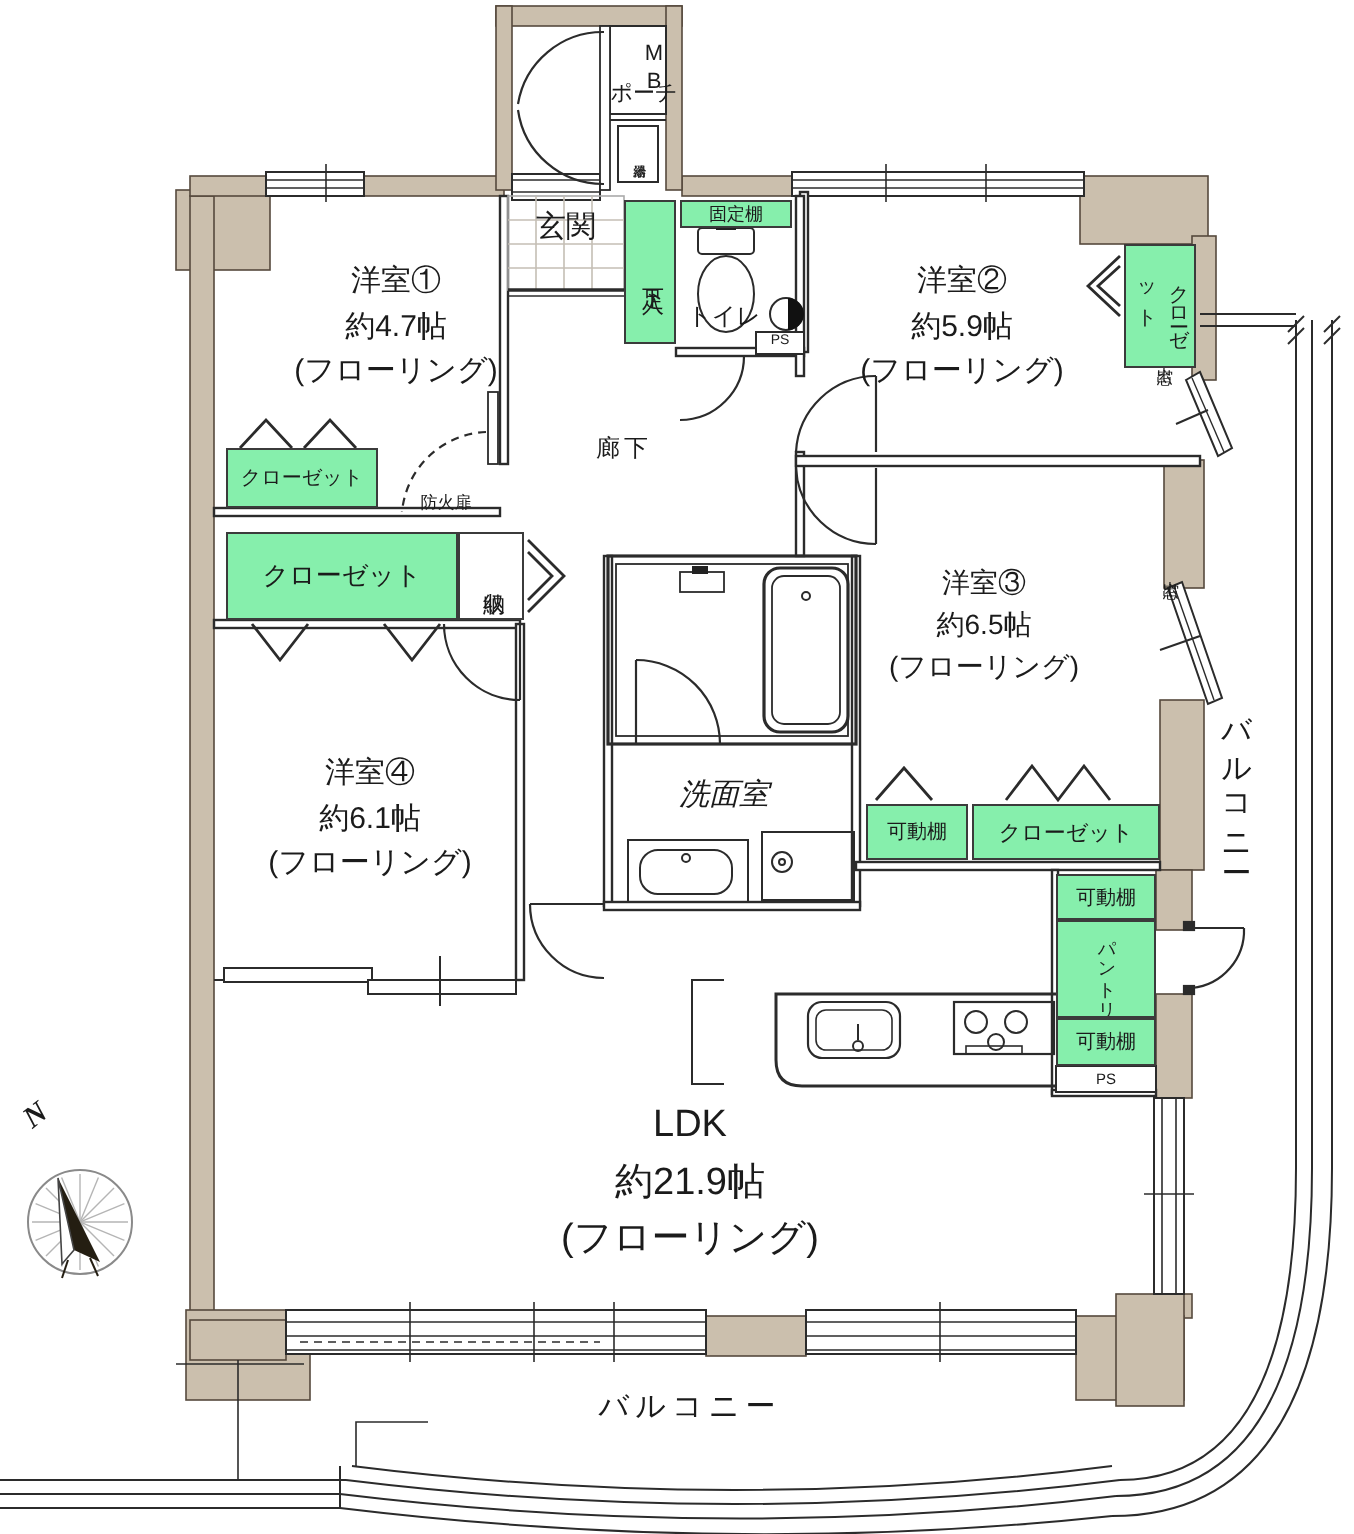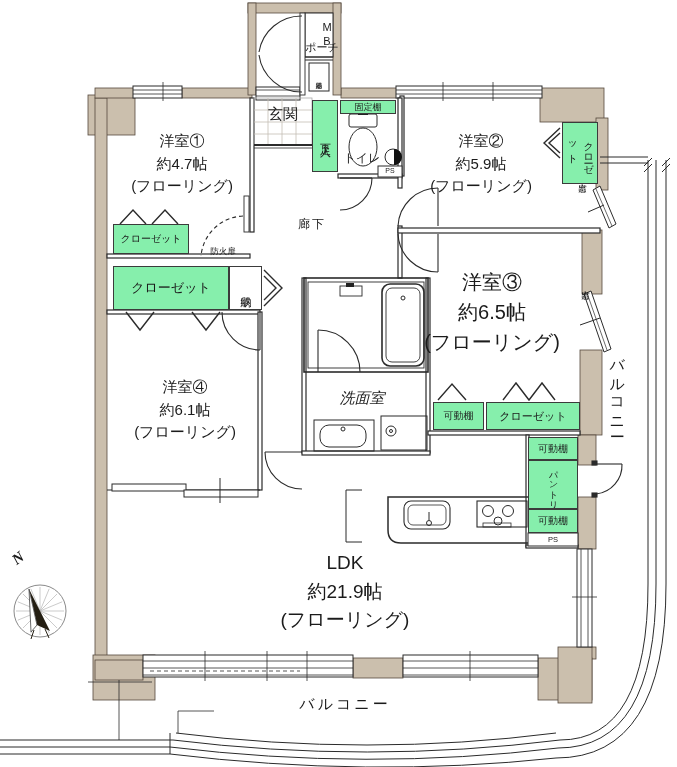--- a/index.html
+++ b/index.html
@@ -330,31 +330,31 @@
 <div class="lbl" style="left:311px;top:64px;width:16px;height:26px;">
   <span class="vert" style="font-size:6.5px;letter-spacing:0;">給湯器</span>
 </div>
 
 <div class="lbl" style="left:250px;top:40px;width:52px;height:14px;font-size:11px;margin-left:46px;">ポーチ</div>
 <div class="lbl" style="left:258px;top:104px;width:50px;height:20px;font-size:15px;">玄関</div>
 <div class="lbl" style="left:336px;top:150px;width:52px;height:16px;font-size:12px;">トイレ</div>
 <div class="lbl" style="left:278px;top:212px;width:68px;height:24px;font-size:12px;letter-spacing:2px;">廊下</div>
 <div class="lbl" style="left:198px;top:246px;width:50px;height:11px;font-size:8.5px;">防火扉</div>
 
-<div class="lbl col" style="left:108px;top:126px;width:148px;height:76px;font-size:15px;">
+<div class="lbl col" style="left:108px;top:126px;width:148px;height:76px;font-size:15px;padding-left:16px;">
   <span>洋室①</span>
   <span>約4.7帖</span>
   <span>(フローリング)</span>
 </div>
 <div class="lbl col" style="left:398px;top:124px;width:166px;height:80px;font-size:15px;">
   <span>洋室②</span>
   <span>約5.9帖</span>
   <span>(フローリング)</span>
 </div>
-<div class="lbl col" style="left:404px;top:272px;width:176px;height:80px;font-size:20px;">
+<div class="lbl col" style="left:404px;top:272px;width:176px;height:80px;font-size:14px;">
   <span>洋室③</span>
   <span>約6.5帖</span>
   <span>(フローリング)</span>
 </div>
 <div class="lbl col" style="left:108px;top:370px;width:154px;height:80px;font-size:15px;">
   <span>洋室④</span>
   <span>約6.1帖</span>
   <span>(フローリング)</span>
 </div>
 <div class="lbl col" style="left:243px;top:548px;width:204px;height:88px;font-size:19px;">

